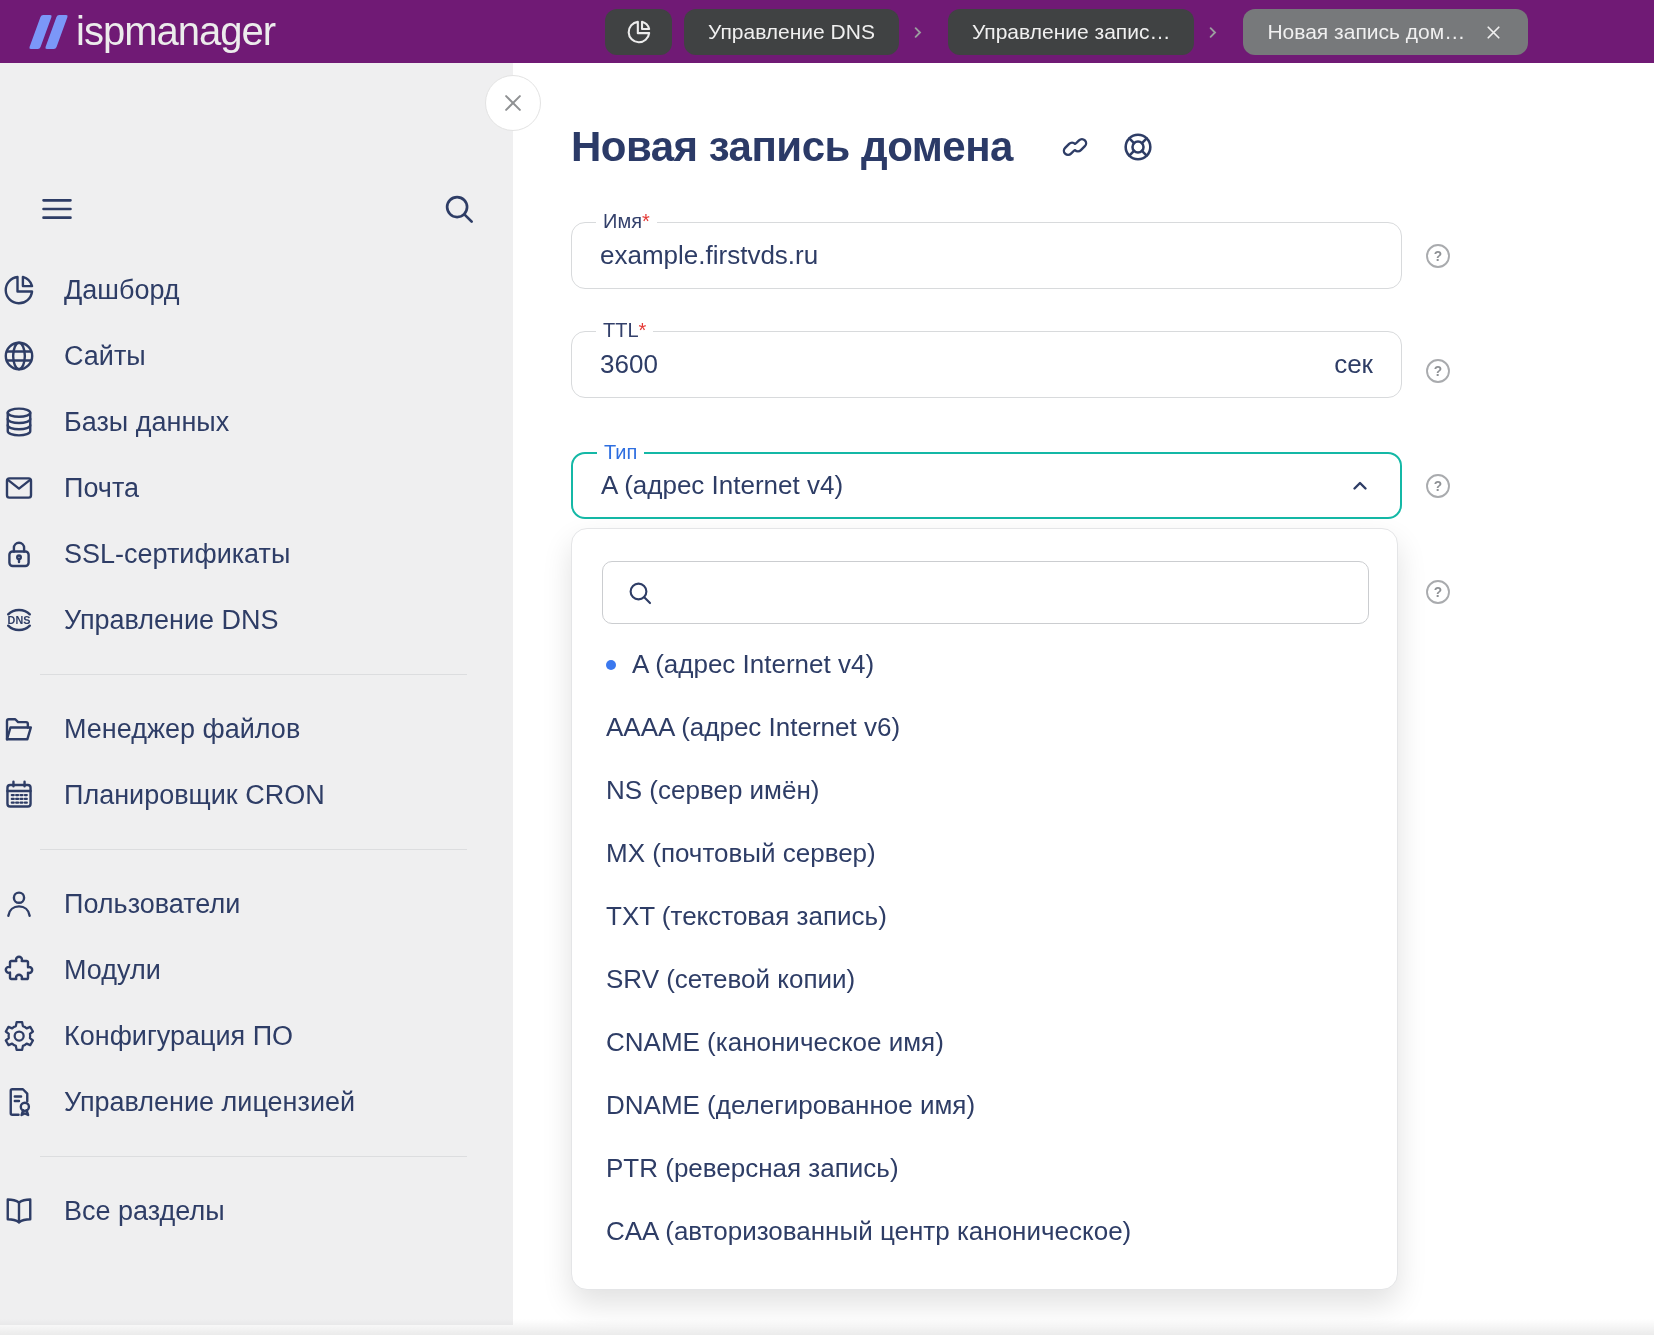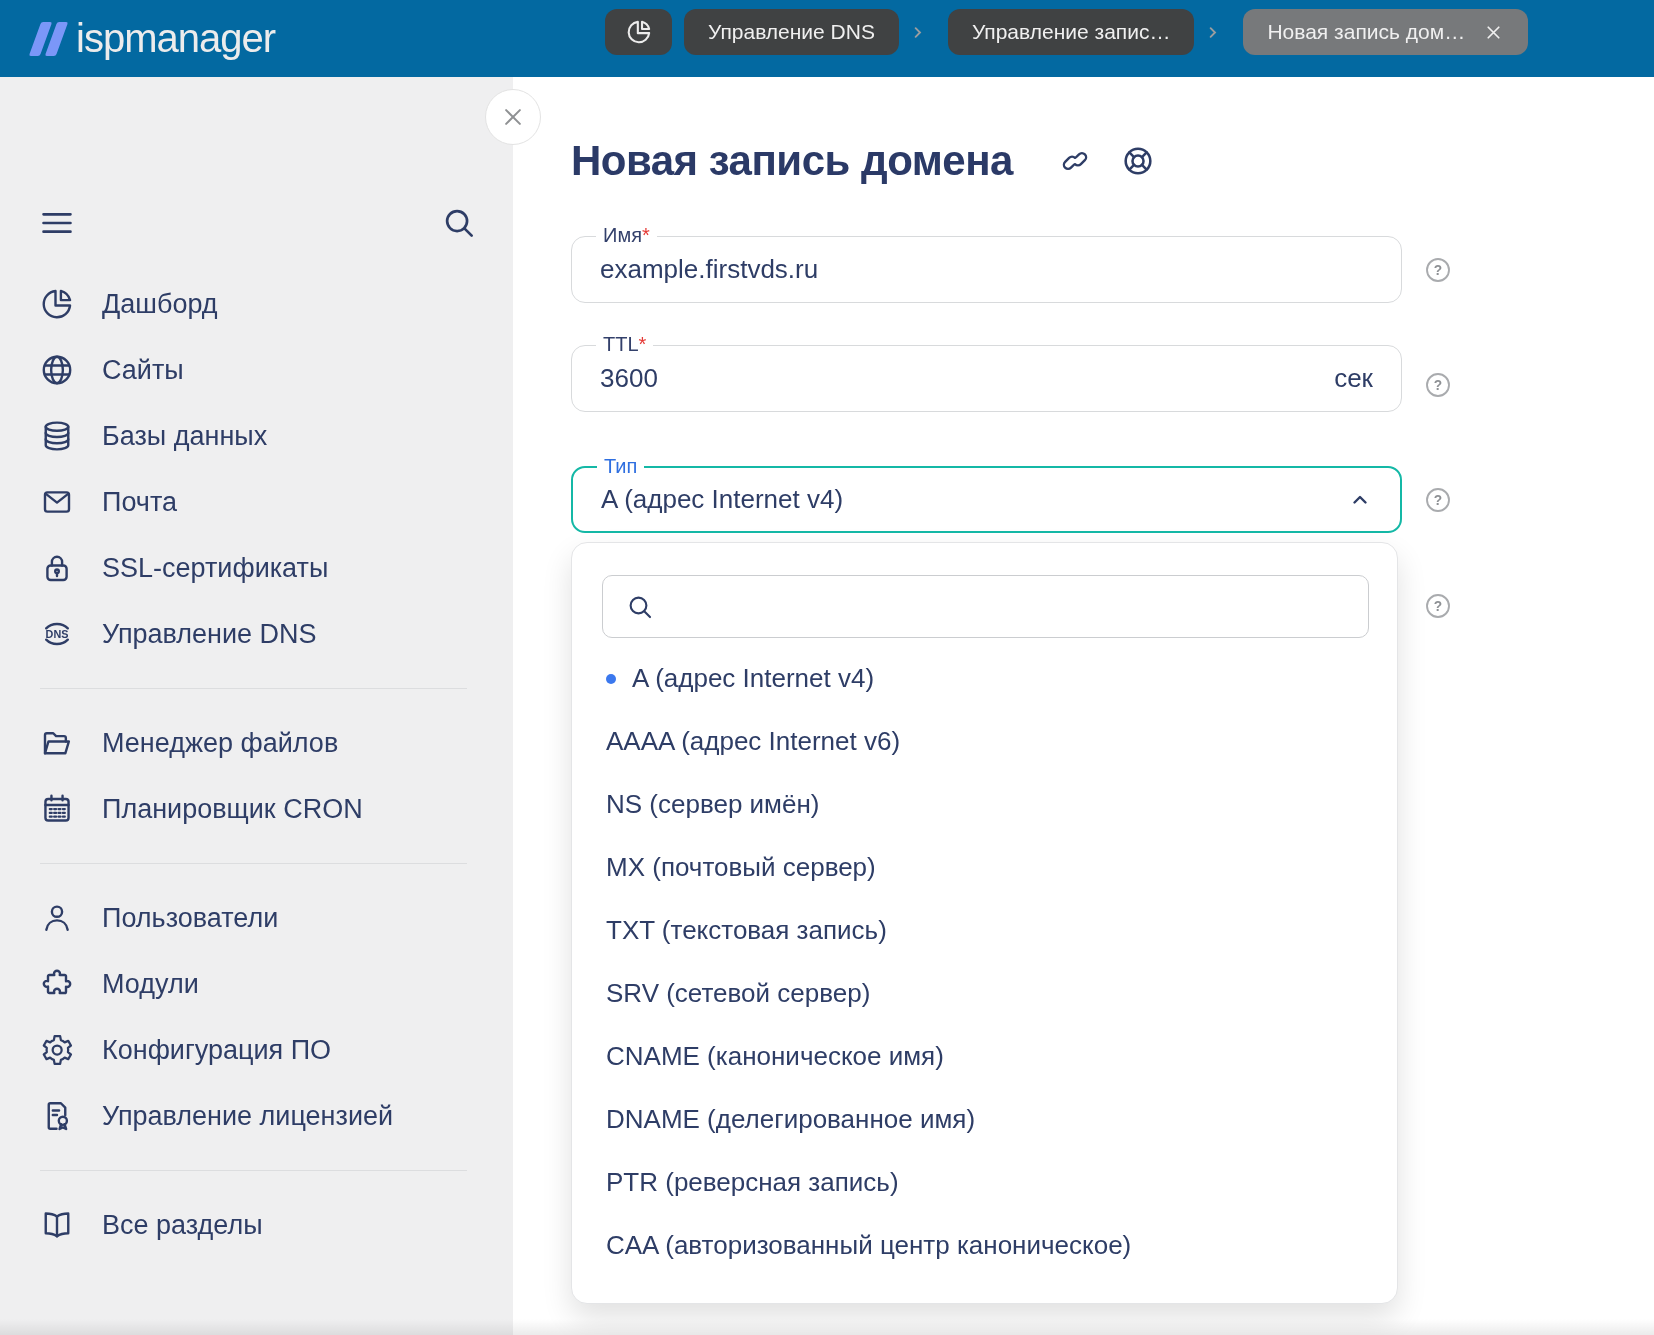--- a/index.html
+++ b/index.html
@@ -1,42 +1,42 @@
 <!DOCTYPE html>
 <html><head>
 <meta charset="utf-8">
 <style>
   * { margin:0; padding:0; box-sizing:border-box; }
   html,body { background:#e8e8e8; }
   body { font-family:"Liberation Sans","DejaVu Sans",sans-serif; }
   .app { position:relative; width:1654px; height:1335px; overflow:hidden; background:#fff; }
 
   
-  .topbar { position:relative; height:77px; background:#0369a1; display:flex; align-items:center; }
+  .topbar { position:relative; height:63px; background:#701a75; display:flex; align-items:center; }
   .logo { display:flex; align-items:center; margin-left:35px; gap:6px; }
   .logo-slashes { display:flex; gap:5px; margin-right:8px; }
   .logo-slashes i { display:block; width:11px; height:34px; background:#7b97f8; transform:skewX(-20deg); border-radius:2px; }
   .logo-text { color:#ececec; font-size:40px; font-weight:500; letter-spacing:-1px; }
   .crumbs { position:absolute; left:605px; top:8px; height:48px; display:flex; align-items:center; }
   .crumb-ico-btn { width:67px; height:46px; border-radius:12px; background:#404243; display:flex; align-items:center; justify-content:center; color:#ececec; }
   .crumb-sep { margin:0 11px; color:#9b9d9f; display:flex; align-items:center; }
   .tab { height:46px; border-radius:12px; background:#404243; color:#f0f0f0; font-size:21px; display:flex; align-items:center; padding:0 24px; margin-left:12px; white-space:nowrap; }
   .tab:first-of-type { margin-left:12px; }
   .tab.active { background:#77797b; }
   .tab .tab-close { margin-left:18px; color:#f0f0f0; display:flex; }
 
   
   .body { display:flex; height:1262px; }
   .sidebar { position:relative; width:513px; background:#efeff0; flex:none; }
   .main { position:relative; flex:1; background:#ffffff; }
 
   
   .side-top { position:absolute; top:127px; left:38px; right:35px; display:flex; justify-content:space-between; align-items:center; color:#2e3d66; }
   .menu { position:absolute; top:194px; left:0; right:0; }
-  .menu-item { height:66px; display:flex; align-items:center; padding-left:38px; cursor:pointer; color:#2e3d66; }
+  .menu-item { height:66px; display:flex; align-items:center; cursor:pointer; color:#2e3d66; }
   .menu-item .mi-icon { width:38px; height:38px; flex:none; display:flex; align-items:center; justify-content:center;text-align:center; }
   .menu-item .mi-label { margin-left:26px; font-size:27px; }
   .side-div { height:1px; background:#dcdddf; margin:21px 46px 21px 40px; }
 
   
   .close-fab { position:absolute; left:-28px; top:12px; width:56px; height:56px; border-radius:50%; background:#fff; border:1.5px solid #e3e3e3; display:flex; align-items:center; justify-content:center; color:#8f9193; z-index:6; cursor:pointer; }
   .page-head { position:absolute; left:58px; top:60px; display:flex; align-items:center; }
   .page-title { font-size:42px; font-weight:700; color:#2b3a67; letter-spacing:-0.5px; }
   .head-ico { margin-left:46px; color:#2e3d66; display:flex; cursor:pointer; }
   .head-ico + .head-ico { margin-left:30px; }
@@ -369,21 +369,21 @@
           <div class="dd-opt">
               <span>NS (сервер имён)</span>
             </div>
           <div class="dd-opt">
               <span>MX (почтовый сервер)</span>
             </div>
           <div class="dd-opt">
               <span>TXT (текстовая запись)</span>
             </div>
           <div class="dd-opt">
-              <span>SRV (сетевой сервер)</span>
+              <span>SRV (сетевой копии)</span>
             </div>
           <div class="dd-opt">
               <span>CNAME (каноническое имя)</span>
             </div>
           <div class="dd-opt">
               <span>DNAME (делегированное имя)</span>
             </div>
           <div class="dd-opt">
               <span>PTR (реверсная запись)</span>
             </div>

